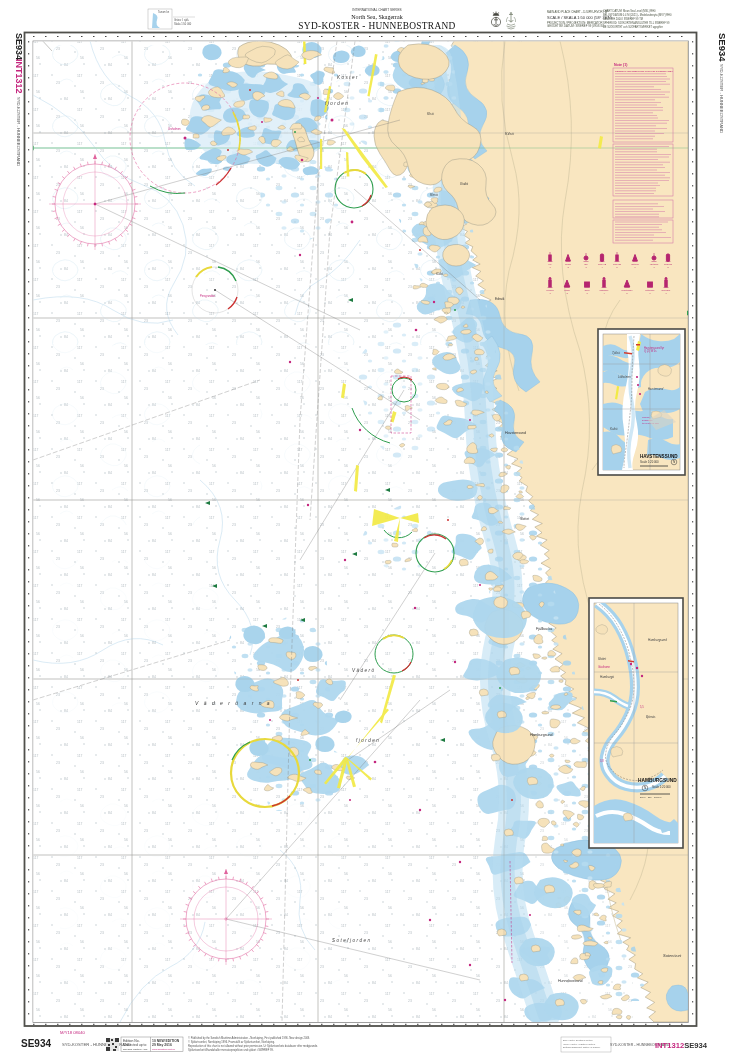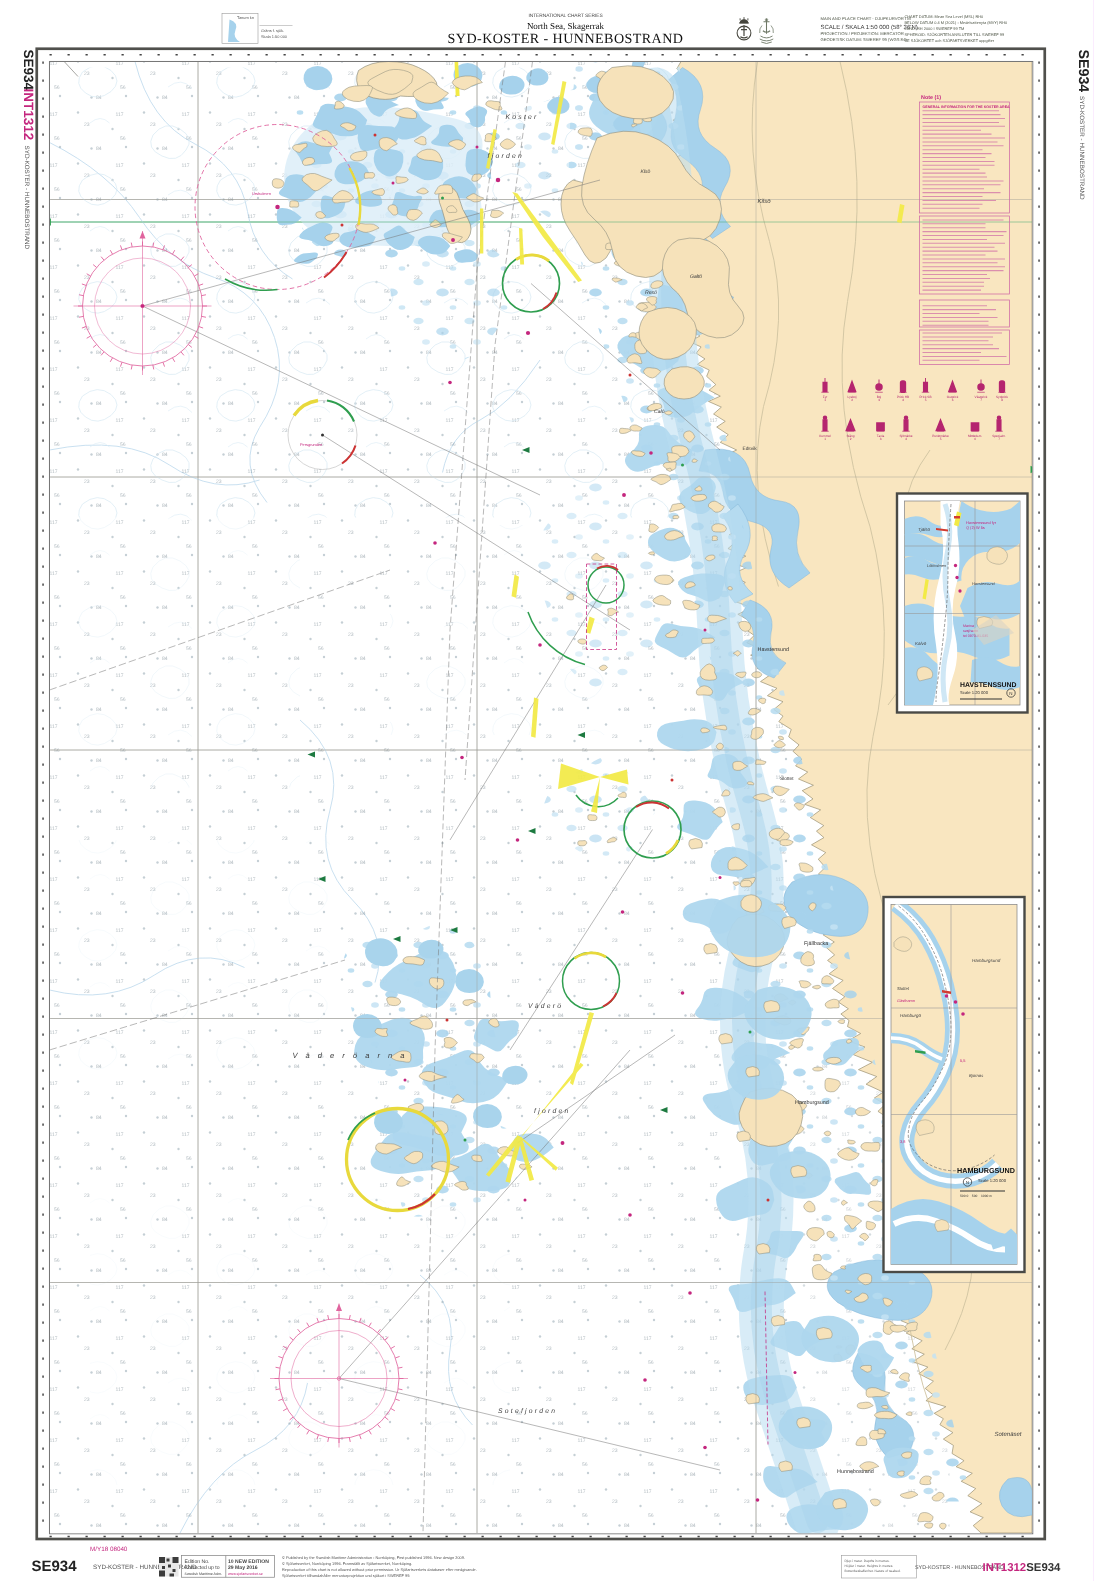--- a/index.html
+++ b/index.html
@@ -1,16 +1,16 @@
 <!DOCTYPE html>
 <html><head>
 <meta charset="utf-8">
 <style>
 html,body{margin:0;padding:0;background:#fff;}
-#page{position:relative;width:729px;height:1054px;background:#f0abfc;overflow:hidden;
+#page{position:relative;width:729px;height:1054px;background:#15803d;overflow:hidden;
 font-family:"Liberation Sans", sans-serif;}
 svg text{font-family:"Liberation Sans", sans-serif;}
 </style>
 </head>
 <body>
 
 <div id="page">
 <svg width="729" height="1054" viewBox="0 0 729 1054" xmlns="http://www.w3.org/2000/svg">
 <defs>
 

